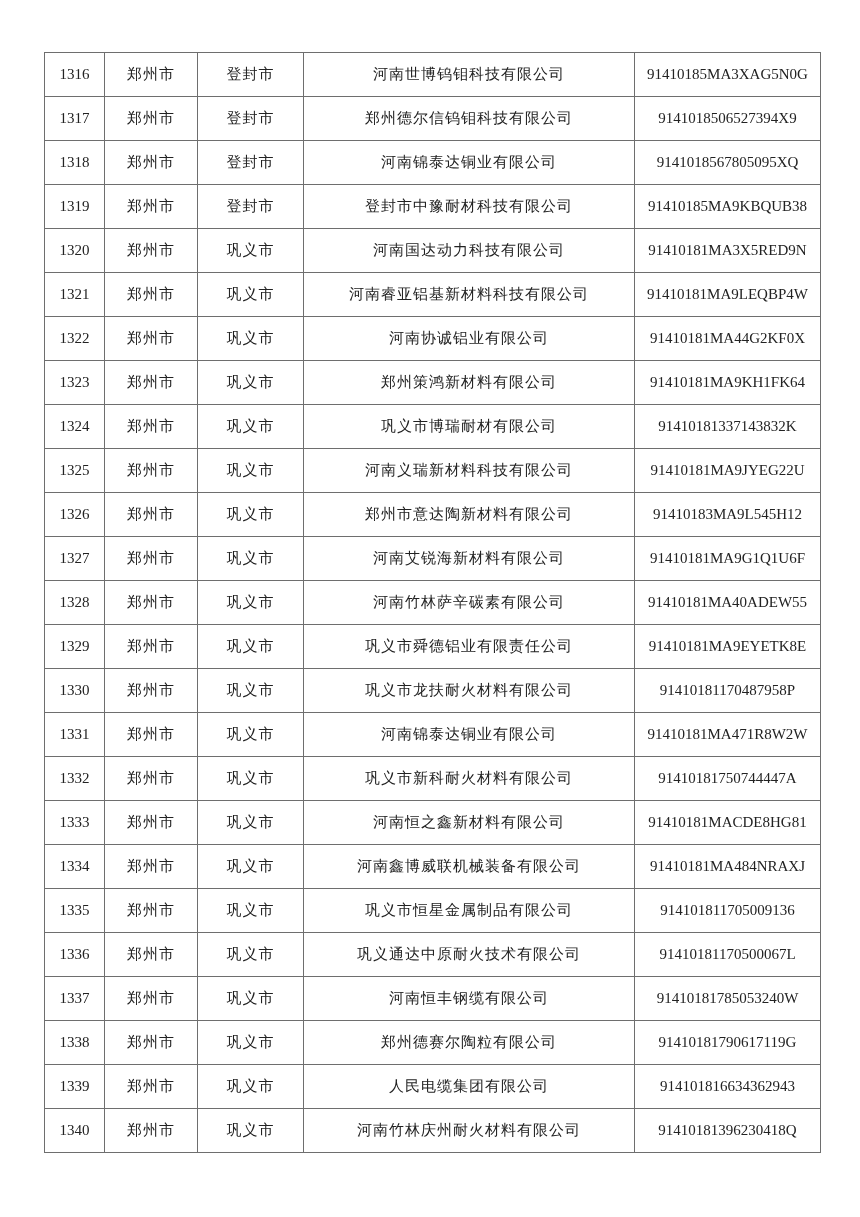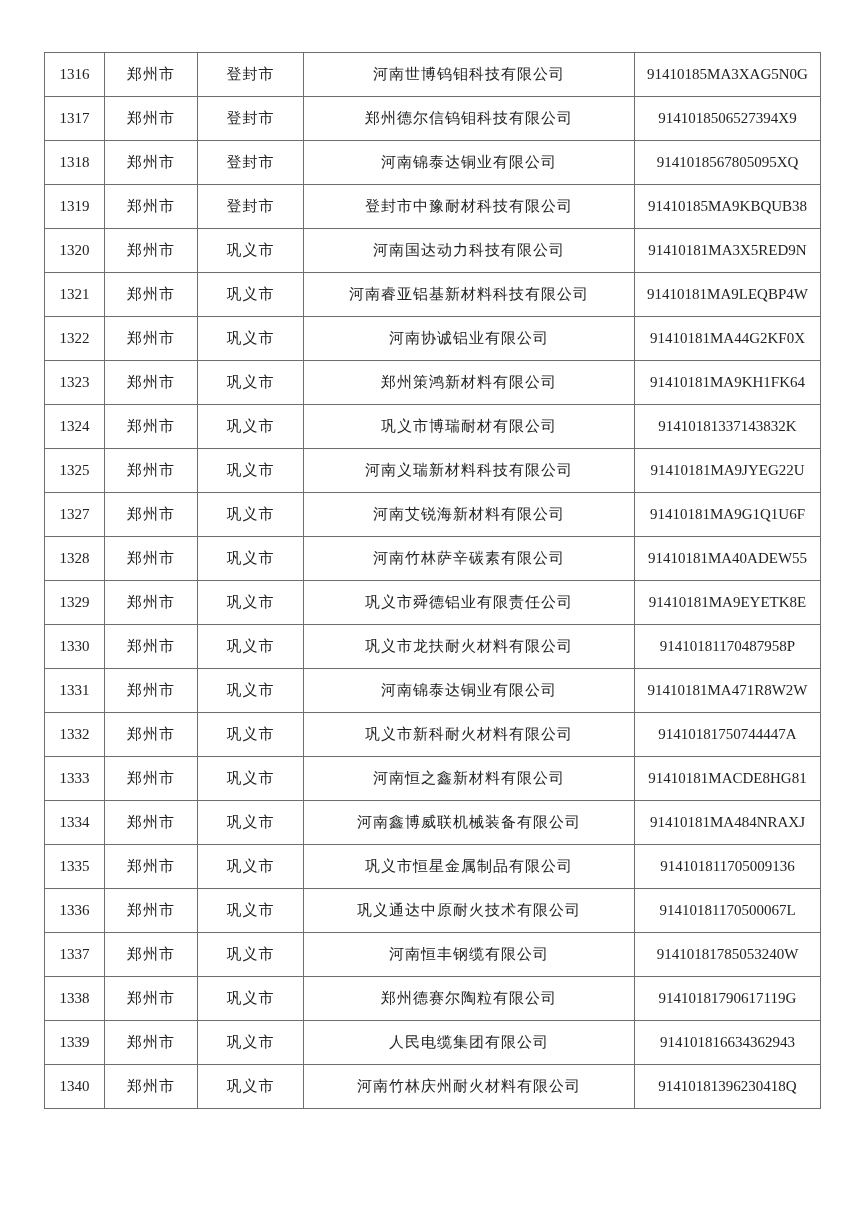--- a/index.html
+++ b/index.html
@@ -120,20 +120,27 @@
     <td class="c-code">91410181337143832K</td>
   </tr>
         <tr>
     <td class="c-no">1325</td>
     <td class="c-city">郑州市</td>
     <td class="c-county">巩义市</td>
     <td class="c-name">河南义瑞新材料科技有限公司</td>
     <td class="c-code">91410181MA9JYEG22U</td>
   </tr>
         <tr>
+    <td class="c-no">1326</td>
+    <td class="c-city">郑州市</td>
+    <td class="c-county">巩义市</td>
+    <td class="c-name">郑州市意达陶新材料有限公司</td>
+    <td class="c-code">91410183MA9L545H12</td>
+  </tr>
+        <tr>
     <td class="c-no">1327</td>
     <td class="c-city">郑州市</td>
     <td class="c-county">巩义市</td>
     <td class="c-name">河南艾锐海新材料有限公司</td>
     <td class="c-code">91410181MA9G1Q1U6F</td>
   </tr>
         <tr>
     <td class="c-no">1328</td>
     <td class="c-city">郑州市</td>
     <td class="c-county">巩义市</td>

